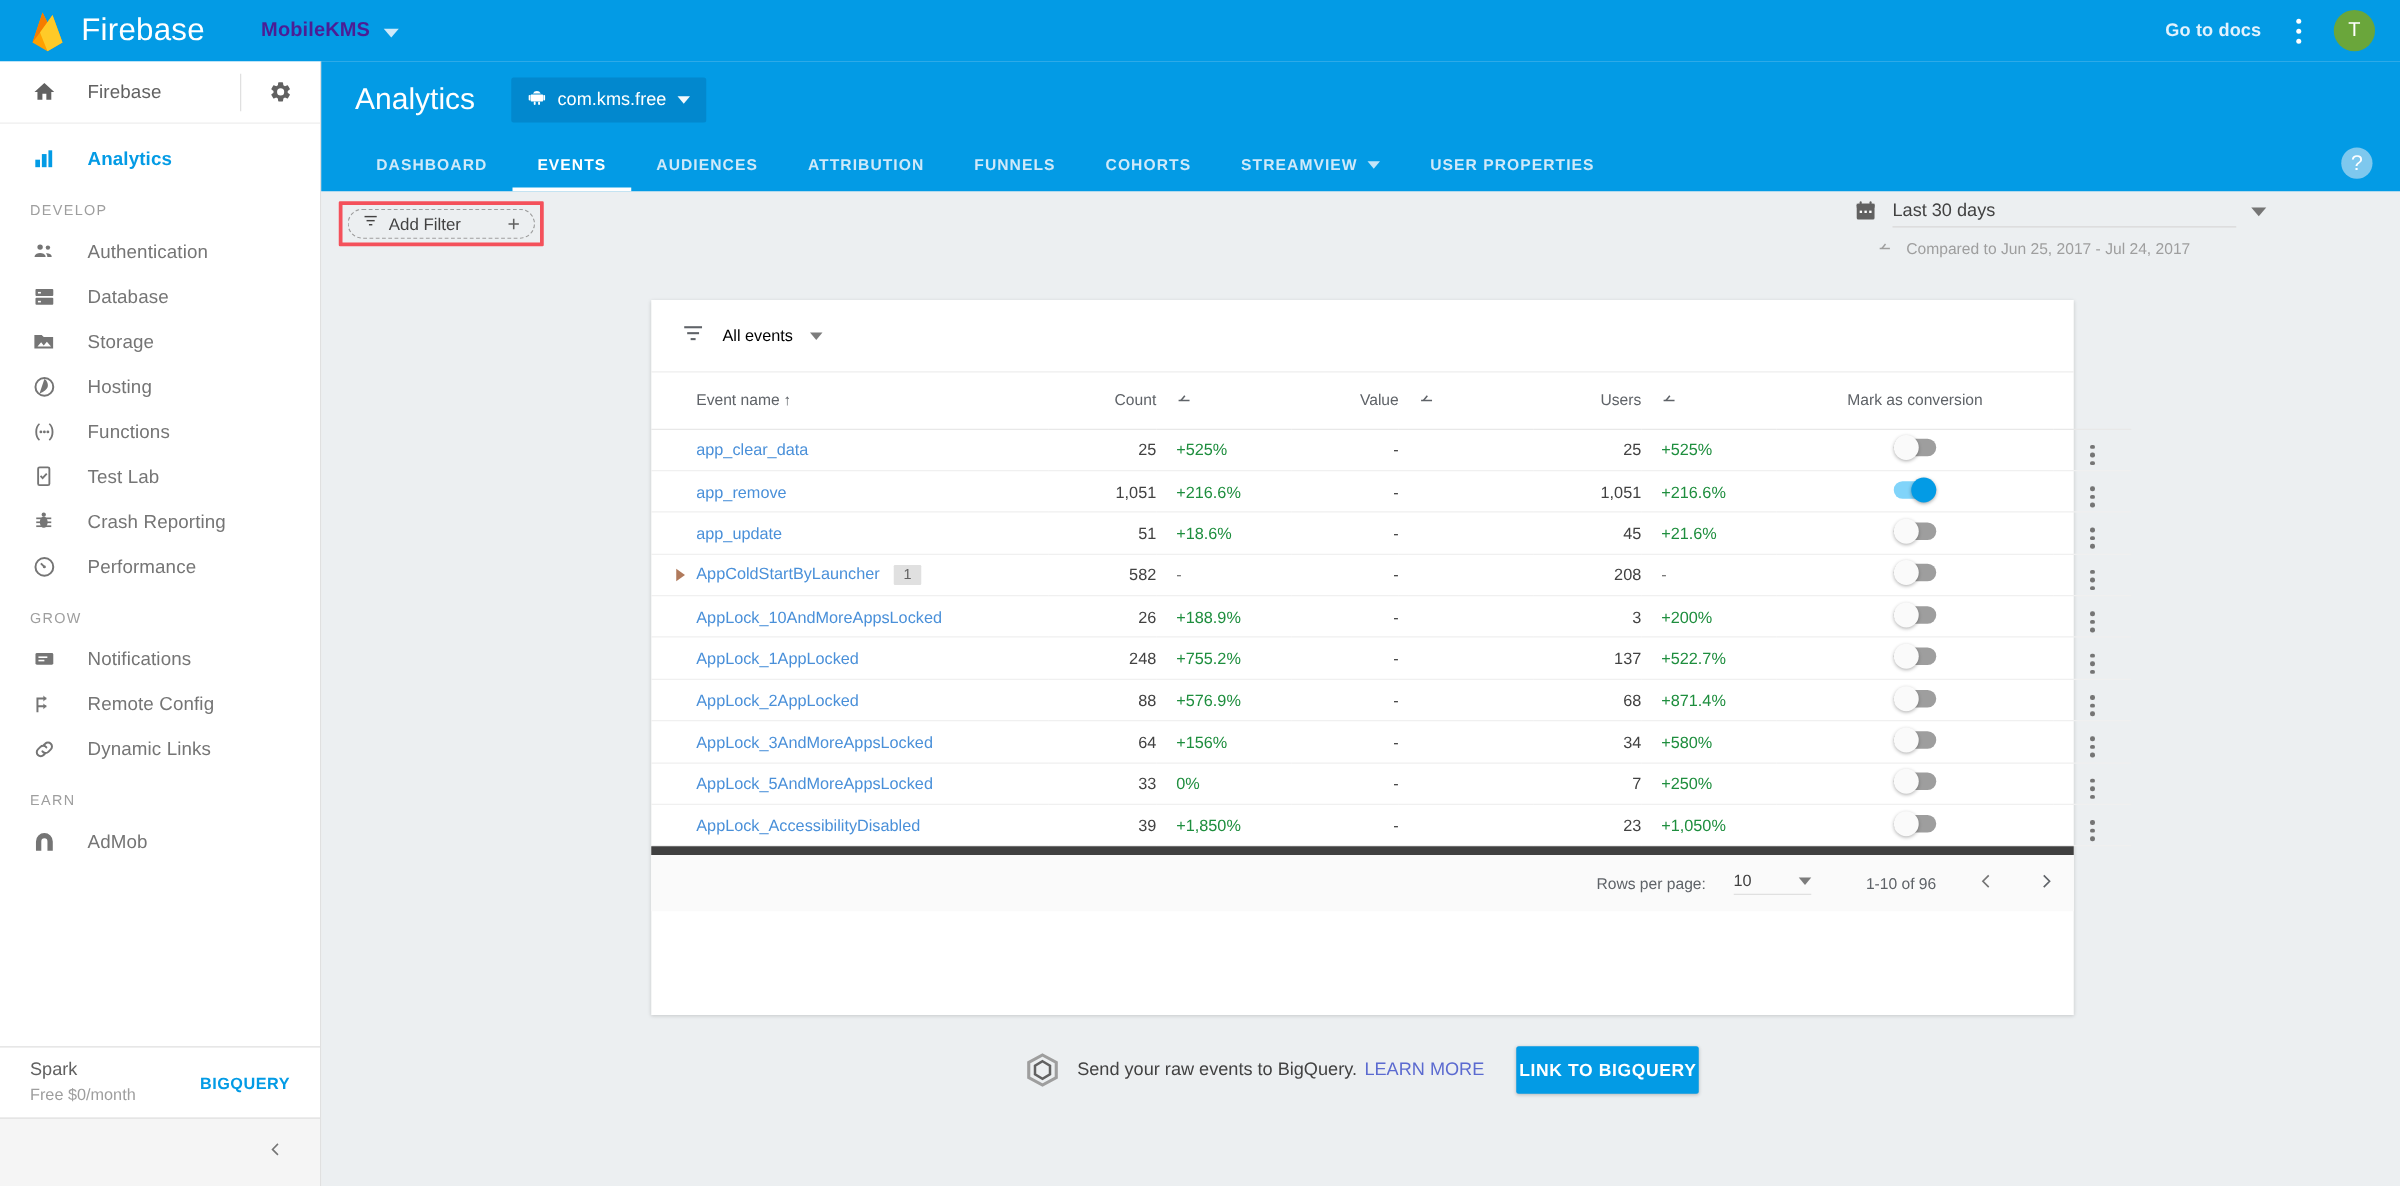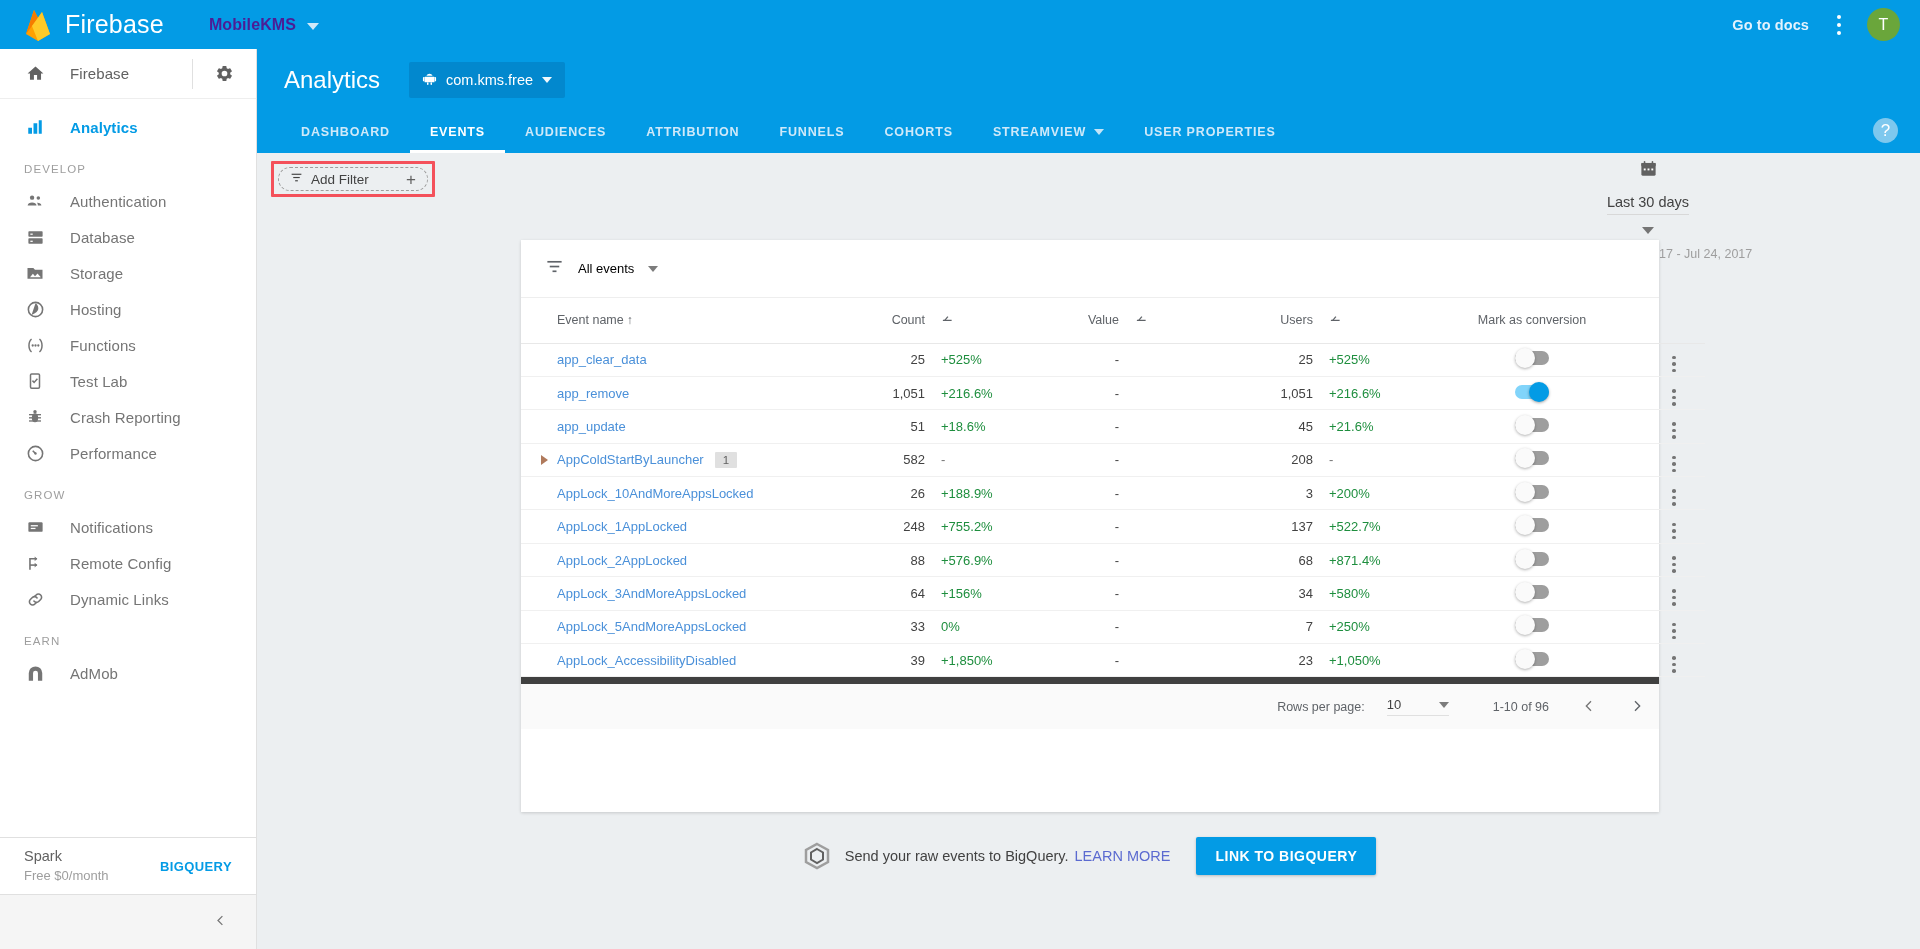--- a/index.html
+++ b/index.html
@@ -144,21 +144,21 @@
   #add-filter {
     position: absolute; left: 21px; top: 14px; width: 150px; height: 24px;
     border: 1px dashed #9e9e9e; border-radius: 13px;
     display: flex; align-items: center; padding: 0 11px; gap: 8px;
     background: transparent;
   }
   #add-filter .af-label { font-size: 13.5px; color: #424242; }
   #add-filter .af-plus { margin-left: auto; color: #616161; font-size: 17px; line-height: 1; }
 
   #date-range { position: absolute; right: 21px; top: 6px; width: 330px; }
-  #dr-top { display: flex; align-items: center; gap: 12px; flex-direction: column; }
+  #dr-top { display: flex; align-items: center; gap: 12px; }
   #dr-label {
     font-size: 14.5px; color: #424242; flex: 1 1 auto;
     border-bottom: 1px solid #d8d8d8; padding-bottom: 4px;
   }
   #dr-caret {
     width: 0; height: 0; border-left: 6px solid transparent;
     border-right: 6px solid transparent; border-top: 7px solid #757575;
     margin-bottom: 4px;
   }
   #dr-compare {
@@ -251,21 +251,21 @@
   #bq-bar {
     position: absolute; left: 521px; top: 828px; width: 1138px; height: 56px;
     display: flex; align-items: center; justify-content: center; gap: 0;
   }
   #bq-hex { margin-right: 15px; display: flex; align-items: center; }
   #bq-text { font-size: 14.5px; color: #424242; }
   #bq-learn { color: #5b6ad0; font-size: 14.5px; margin-left: 6px; }
   #bq-button {
     margin-left: 26px; background: #039BE5; color: #ffffff;
     font-size: 14px; font-weight: bold; letter-spacing: 0.5px;
-    height: 38px; display: flex; align-items: center; padding: 0 19px;
+    height: 38px; display: flex; align-items: center; padding: 0 2px;
     border-radius: 2px; box-shadow: 0 1px 3px rgba(0,0,0,.22);
   }
 </style>
 </head>
 <body>
 
 <div id="topbar">
   <div id="flame-logo">
     <svg width="30" height="34" viewBox="0 0 30 34">
       <path d="M3 26 L11 2 L15 10 L19 4 L27 26 L15 33 Z" fill="#FFA000"></path>

